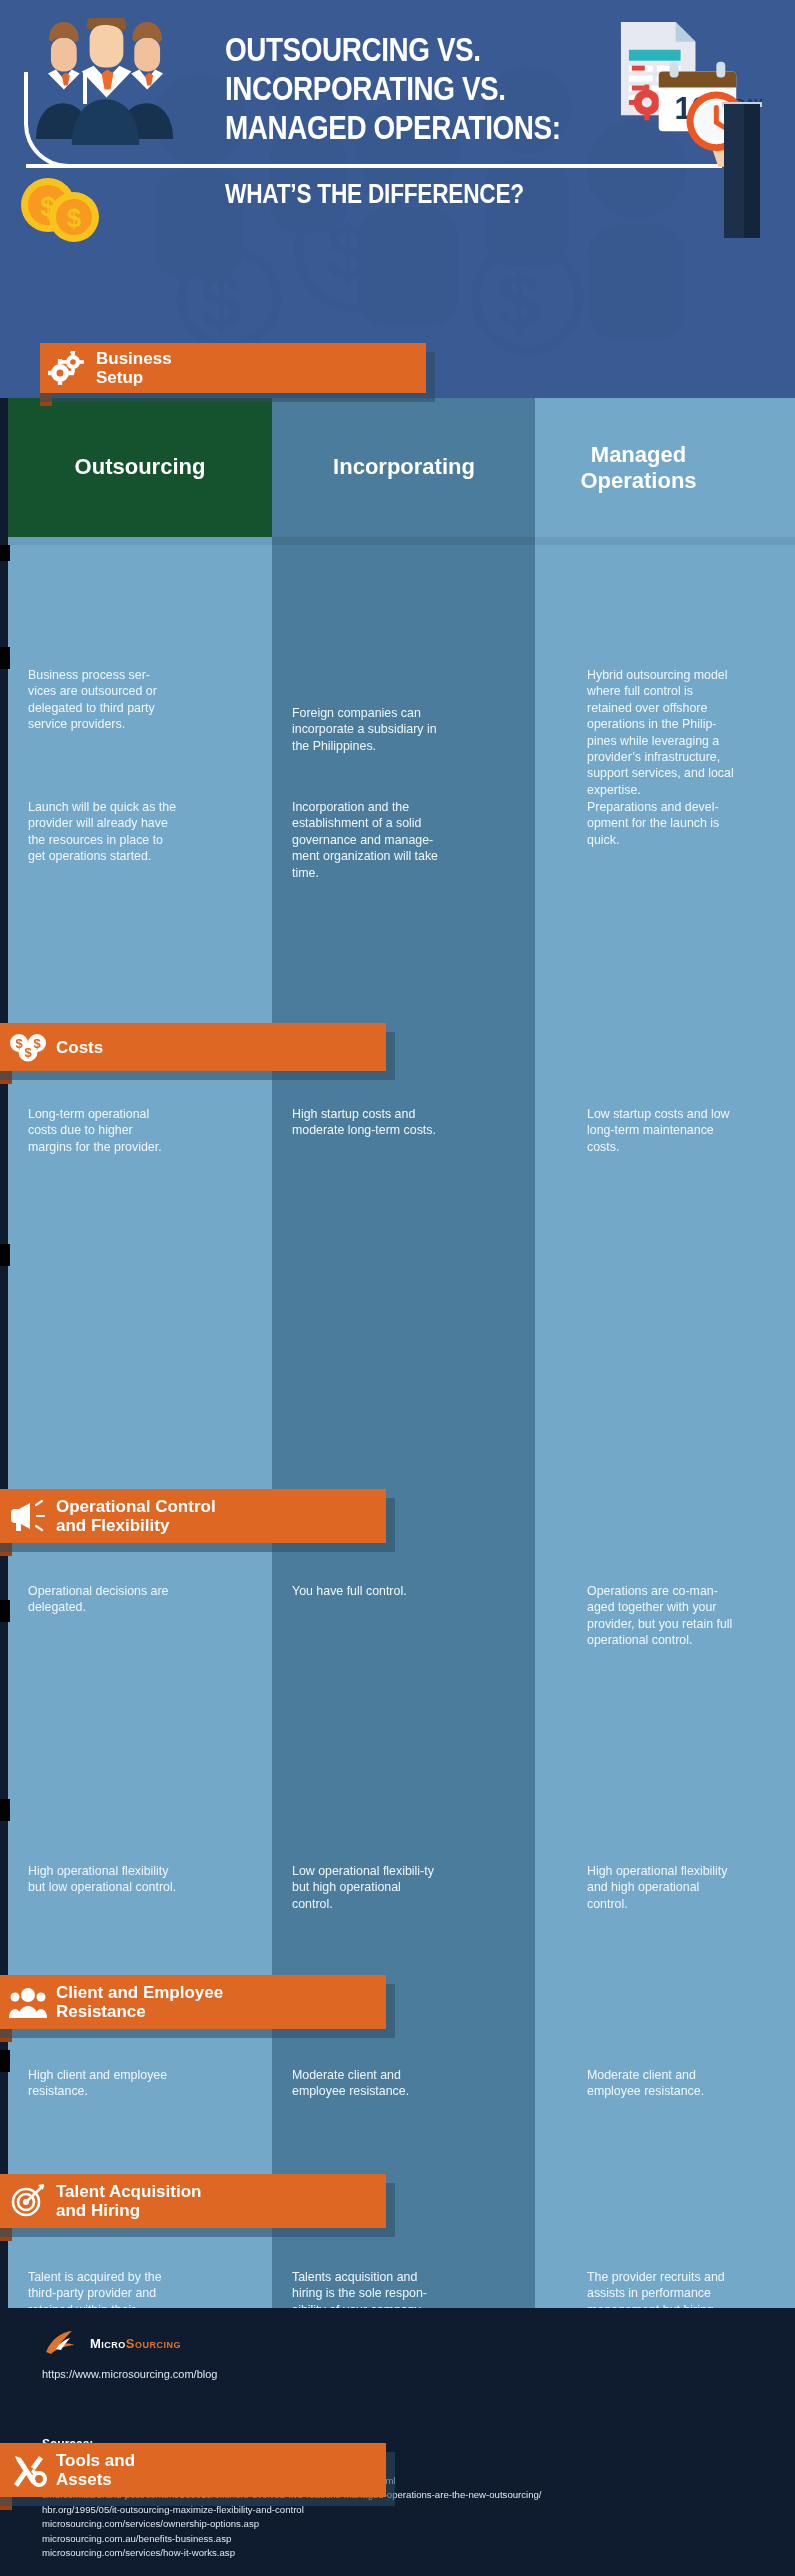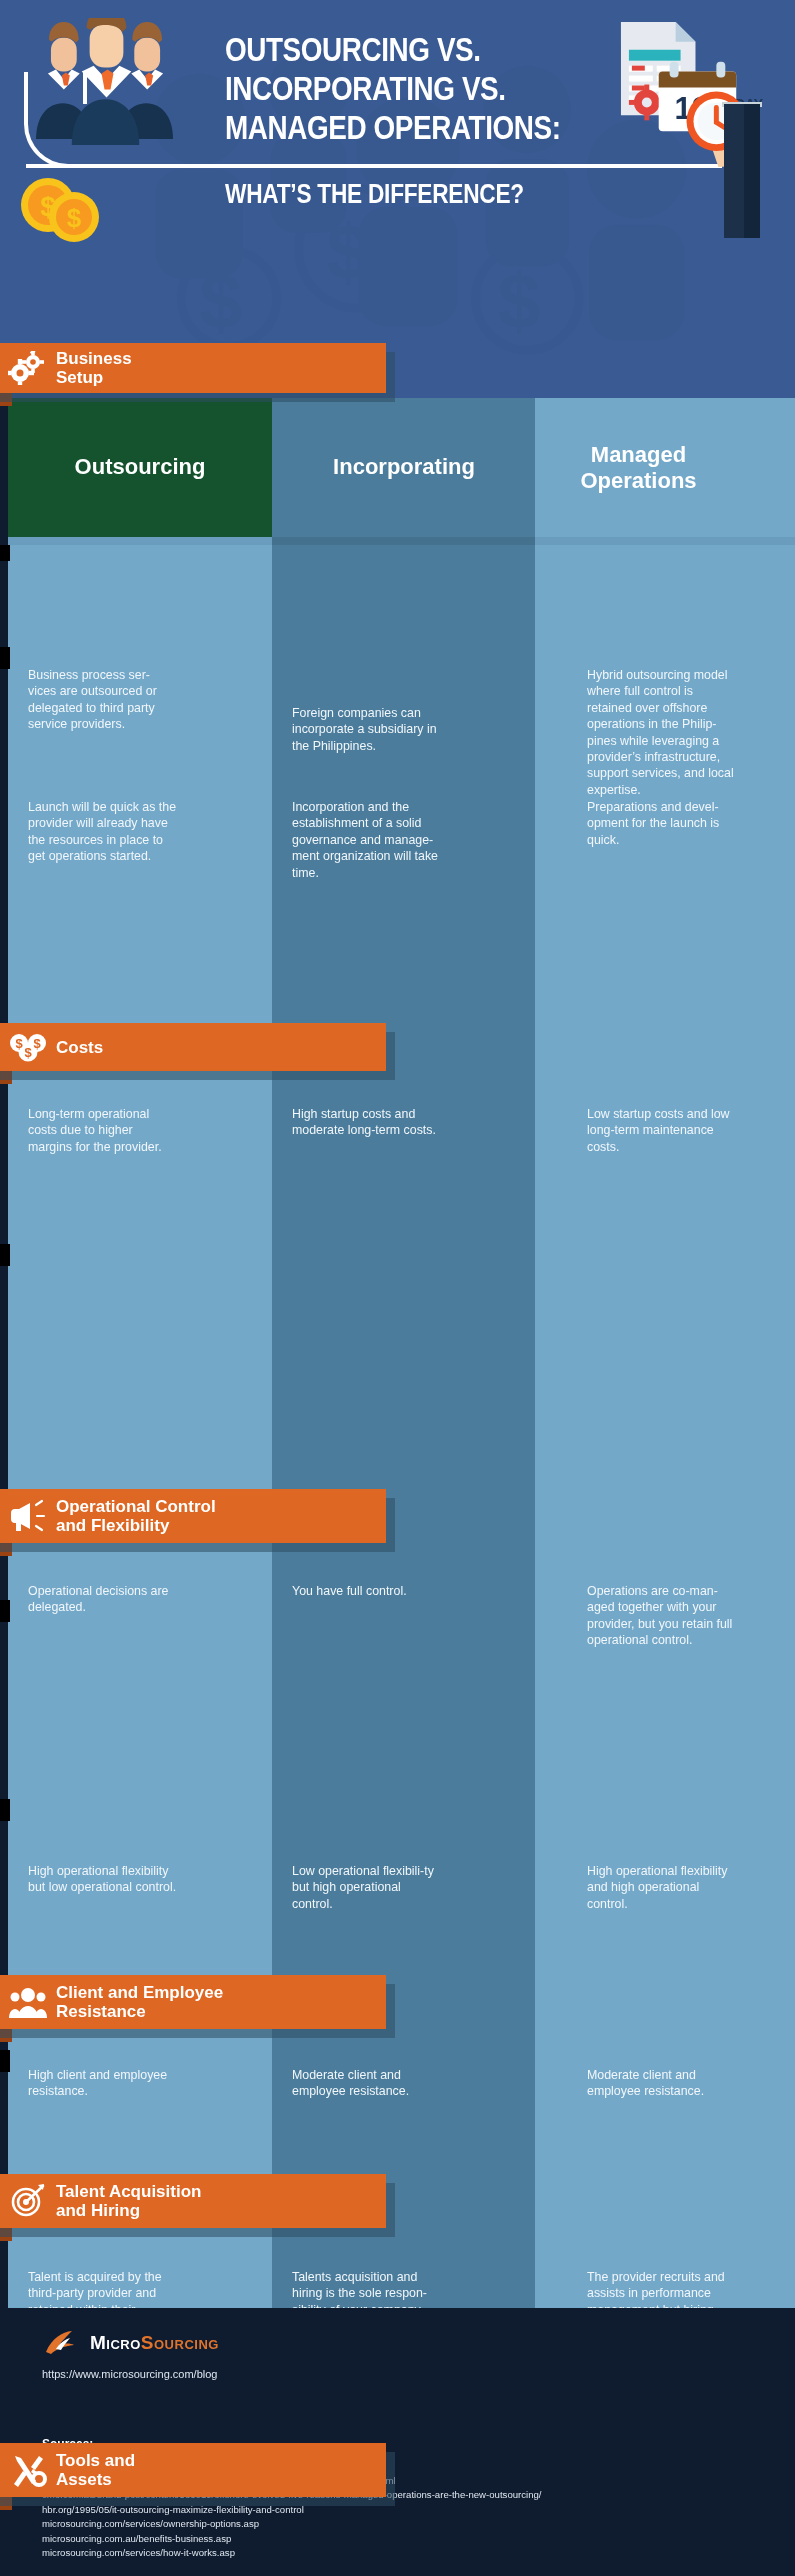--- a/index.html
+++ b/index.html
@@ -105,21 +105,21 @@
     color:#f1f7fb; width:149px;
   }
   .cellA{ left:28px; }
   .cellB{ left:292px; }
   .cellC{ left:587px; }
 
   
   .footer{ position:absolute; left:0; top:2308px; width:796px; height:268px; background:#0f1c30;}
   .logo-wrap{ position:absolute; left:42px; top:20px; display:flex; align-items:center; }
   .logo-mark{ width:40px; height:30px; margin-right:8px; }
-  .logo-text{ font-size:19px; letter-spacing:0.5px; font-variant:small-caps; font-weight:bold;}
+  .logo-text{ font-size:13px; letter-spacing:0.5px; font-variant:small-caps; font-weight:bold;}
   .logo-text .micro{ color:#ffffff; }
   .logo-text .sourcing{ color:#e2732a; }
   .site-url{ position:absolute; left:42px; top:60px; font-size:11px; color:#dfe6ee;}
   .src-title{ position:absolute; left:42px; top:129px; font-size:12px; font-weight:bold; color:#fff;}
   .src-list{ position:absolute; left:42px; top:151px; font-size:9.6px; line-height:14.5px; color:#dfe6ee;}
 </style>
 </head>
 <body>
 
 <div class="page">
@@ -263,21 +263,21 @@
     </div>
 
     <div class="notch" style="top:147px;height:16px;"></div>
     <div class="notch" style="top:249px;height:22px;"></div>
     <div class="notch" style="top:645px;height:22px;"></div>
     <div class="notch" style="top:846px;height:22px;"></div>
     <div class="notch" style="top:1202px;height:22px;"></div>
     <div class="notch" style="top:1401px;height:22px;"></div>
     <div class="notch" style="top:1652px;height:22px;"></div>
 
-    <div class="banner" style="top:-55px;">
+    <div class="banner" style="top:-55px;margin-left:40px;">
       <span class="banner-ico">
         <svg viewBox="0 0 40 34" width="40" height="34" fill="#fff">
           <g transform="translate(25,11)">
               <circle r="7"></circle>
               <circle r="2.8" fill="#dd6723"></circle>
             <rect x="-1.8" y="-11" width="3.6" height="4.5"></rect>
               <rect x="-1.8" y="6.5" width="3.6" height="4.5"></rect>
             <rect x="-11" y="-1.8" width="4.5" height="3.6"></rect>
               <rect x="6.5" y="-1.8" width="4.5" height="3.6"></rect>
             <rect x="-9" y="-9" width="3.6" height="4.5" transform="rotate(45)"></rect>

